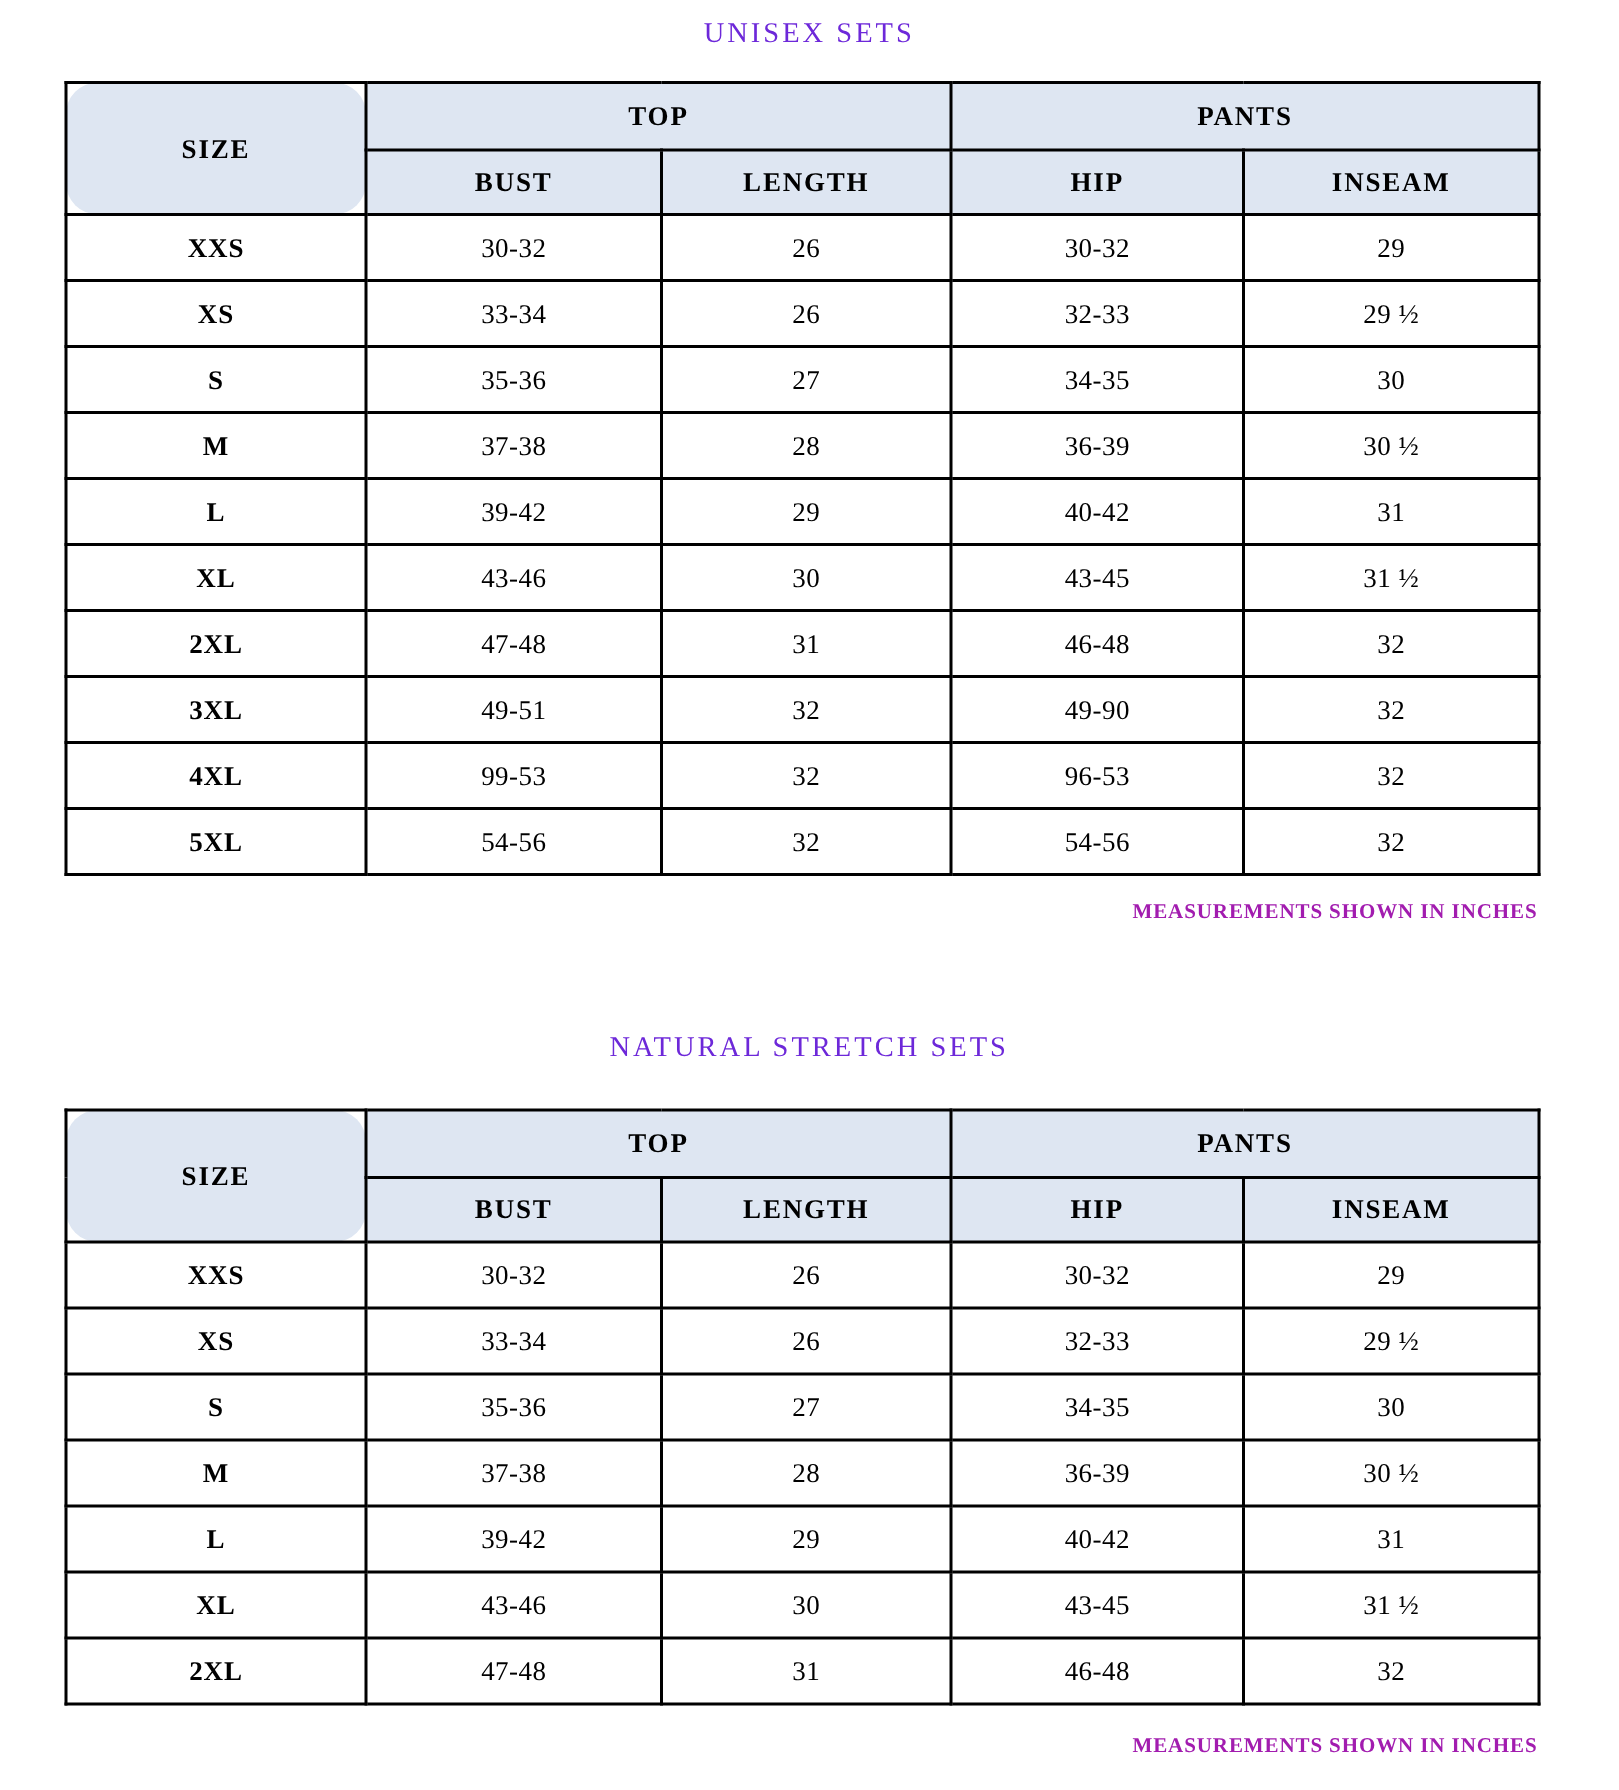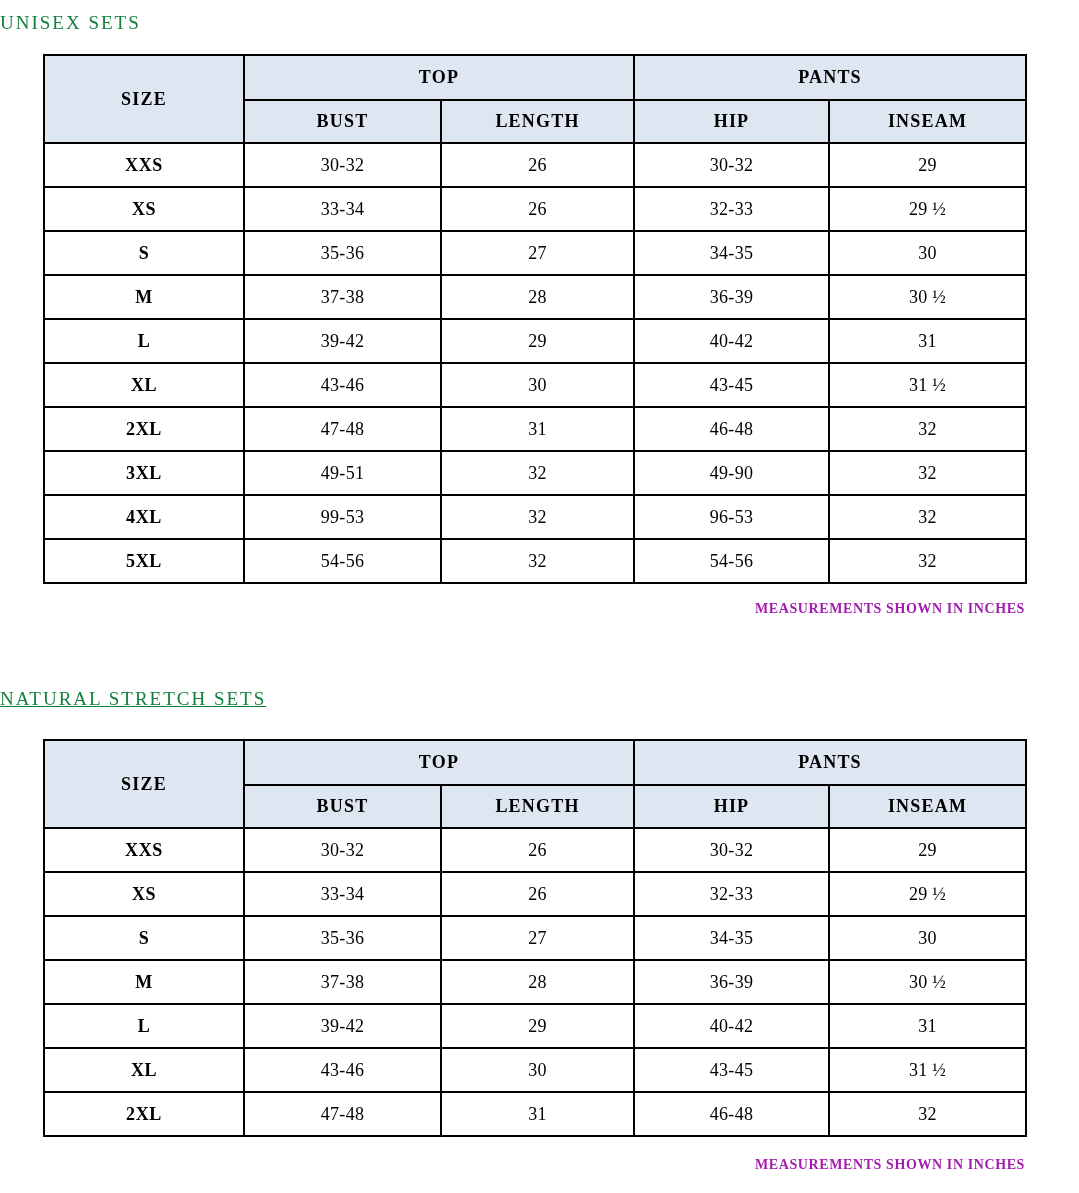--- a/index.html
+++ b/index.html
@@ -17,40 +17,40 @@
   }
 
   .sheet {
     position: relative;
     width: 1079px;
     height: 1193px;
   }
 
   
   .section-title {
+    text-align: center;
     font-size: 19px;
     letter-spacing: 2.0px;
     font-weight: 400;
-    color: #15803d;
+    color: #6d28d9;
     font-family: "Liberation Serif", "DejaVu Serif", serif;
   }
 
   #title-unisex {
     position: absolute;
     left: 0;
     top: 12px;
     width: 1079px;
   }
 
   #title-natural {
     position: absolute;
     left: 0;
     top: 688px;
     width: 1079px;
-    text-decoration: underline;
   }
 
   
   .size-table {
     position: absolute;
     left: 43px;
     width: 982px;
     border-collapse: collapse;
     table-layout: fixed;
     background: #ffffff;
@@ -76,21 +76,21 @@
   .size-table thead th {
     background: #dee6f2;
     font-weight: bold;
     font-size: 18px;
     letter-spacing: 1.2px;
     color: #000000;
   }
 
   .size-table thead th.grp-row   { height: 43px; }
   .size-table thead th.sub-row   { height: 41px; }
-  .size-table thead th.size-head { height: 84px; }
+  .size-table thead th.size-head { height: 84px; border-radius: 21px; }
 
   .size-table tbody td {
     height: 42px;
     font-size: 18px;
     background: #ffffff;
   }
 
   .size-table tbody td.size-cell {
     font-weight: bold;
     letter-spacing: 0.6px;

